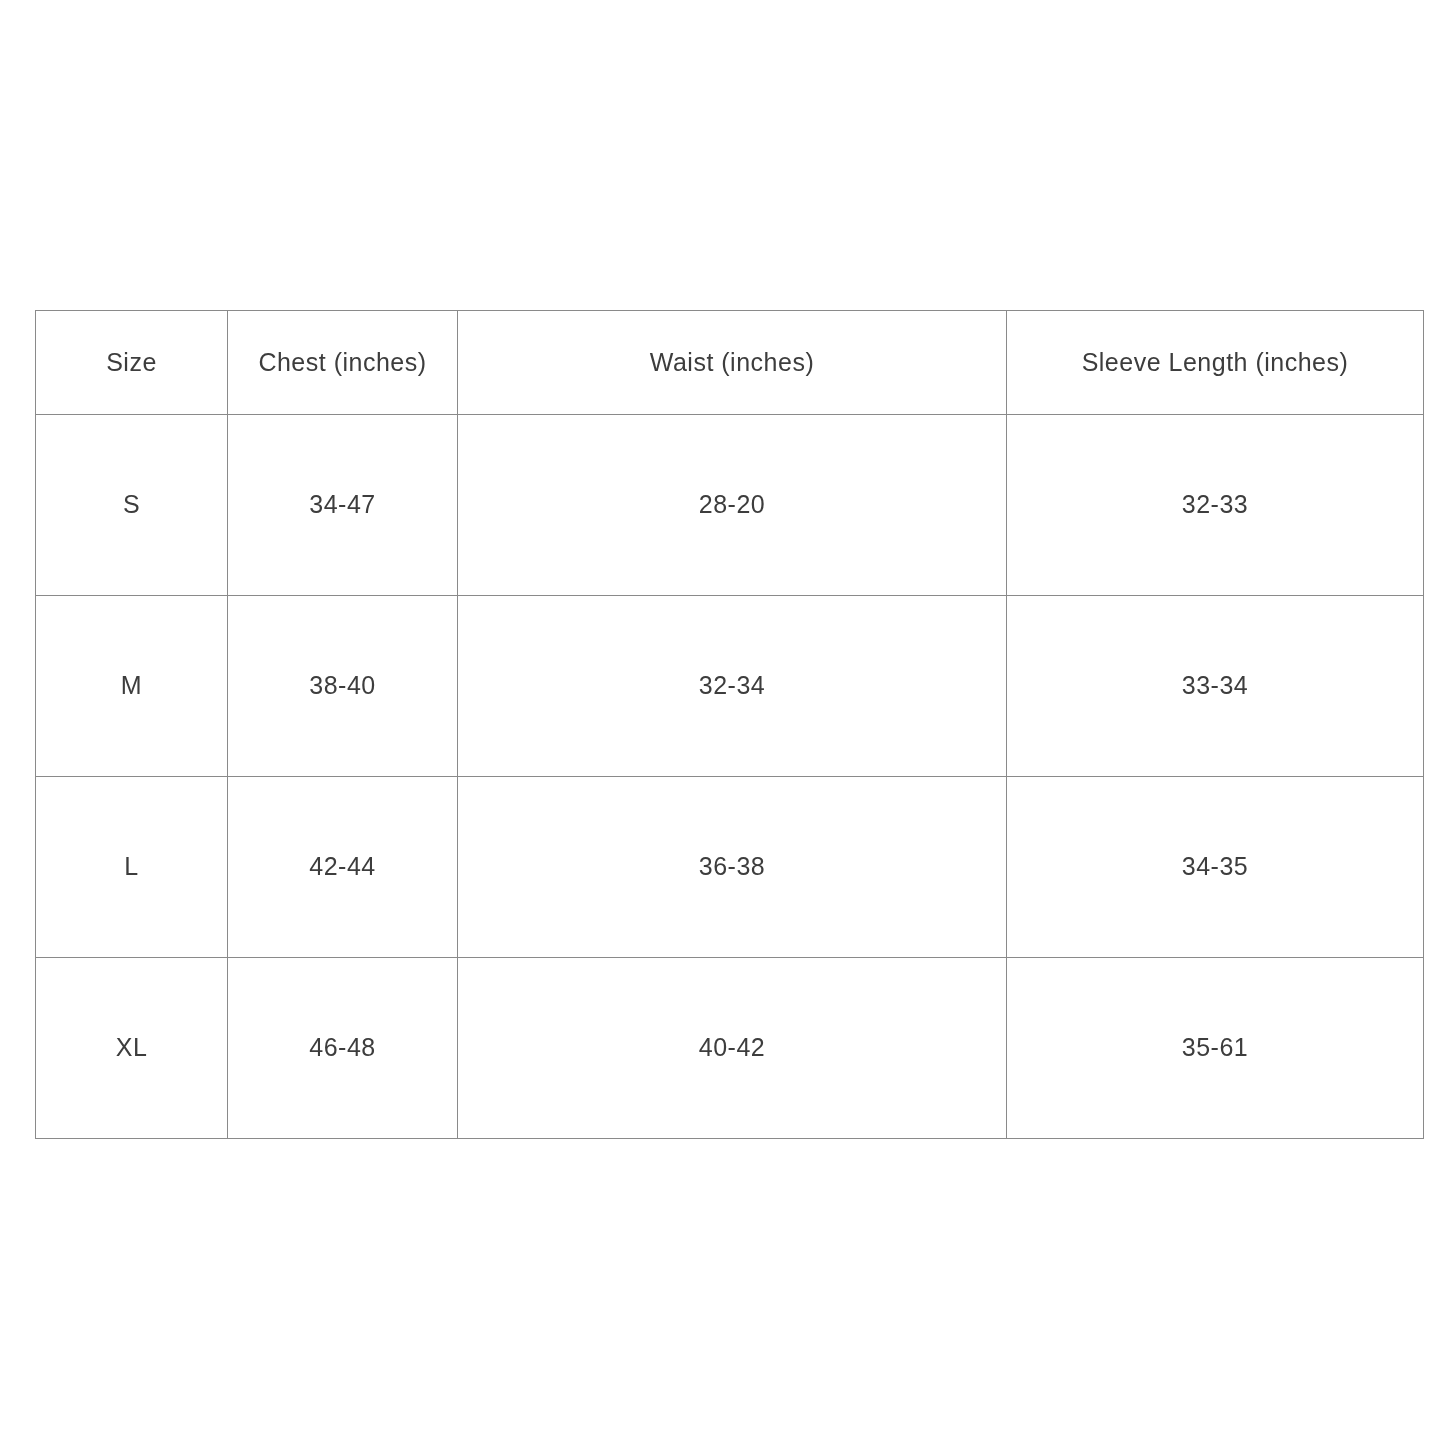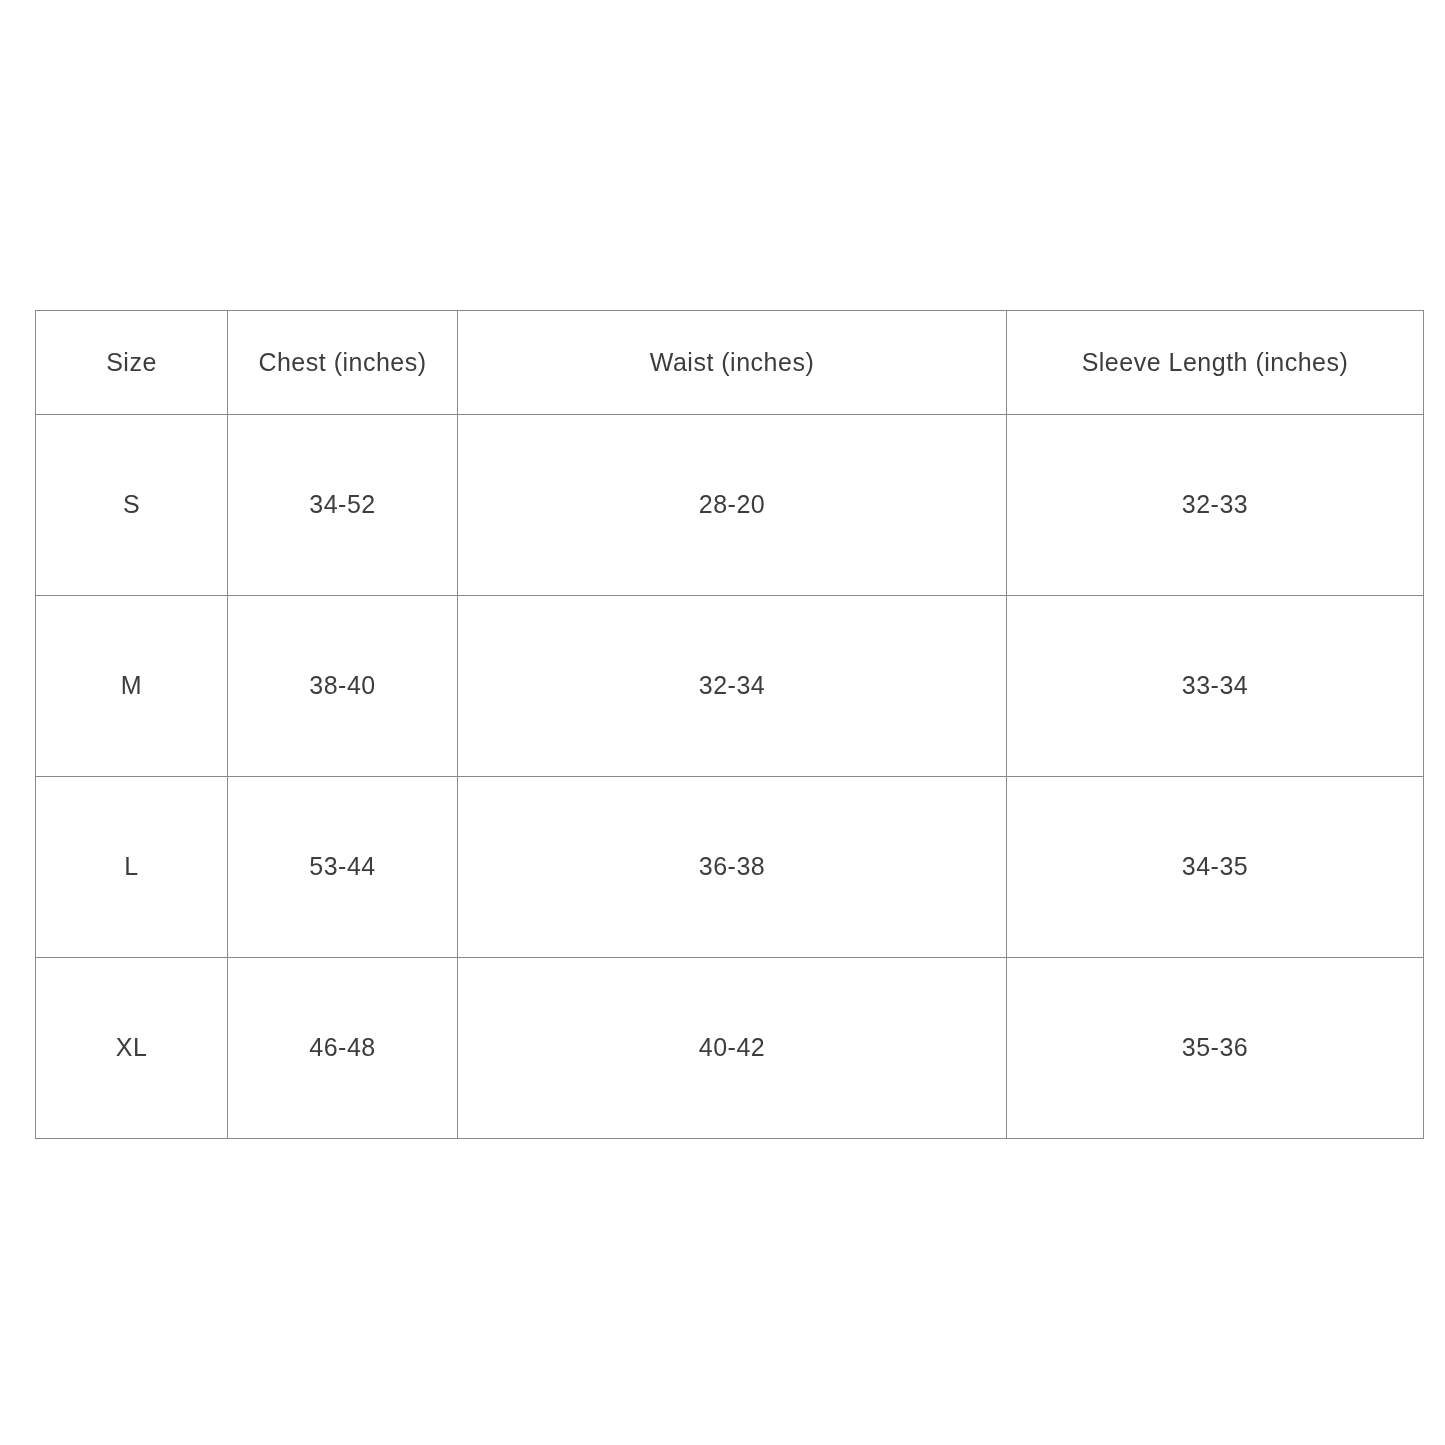--- a/index.html
+++ b/index.html
@@ -63,37 +63,37 @@
       <tr>
         <th>Size</th>
         <th>Chest (inches)</th>
         <th>Waist (inches)</th>
         <th>Sleeve Length (inches)</th>
       </tr>
     </thead>
     <tbody>
       <tr>
         <td>S</td>
-        <td>34-52</td>
+        <td>34-47</td>
         <td>28-20</td>
         <td>32-33</td>
       </tr>
       <tr>
         <td>M</td>
         <td>38-40</td>
         <td>32-34</td>
         <td>33-34</td>
       </tr>
       <tr>
         <td>L</td>
-        <td>53-44</td>
+        <td>42-44</td>
         <td>36-38</td>
         <td>34-35</td>
       </tr>
       <tr>
         <td>XL</td>
         <td>46-48</td>
         <td>40-42</td>
-        <td>35-36</td>
+        <td>35-61</td>
       </tr>
     </tbody>
   </table>
 </div>
 
 </body></html>

